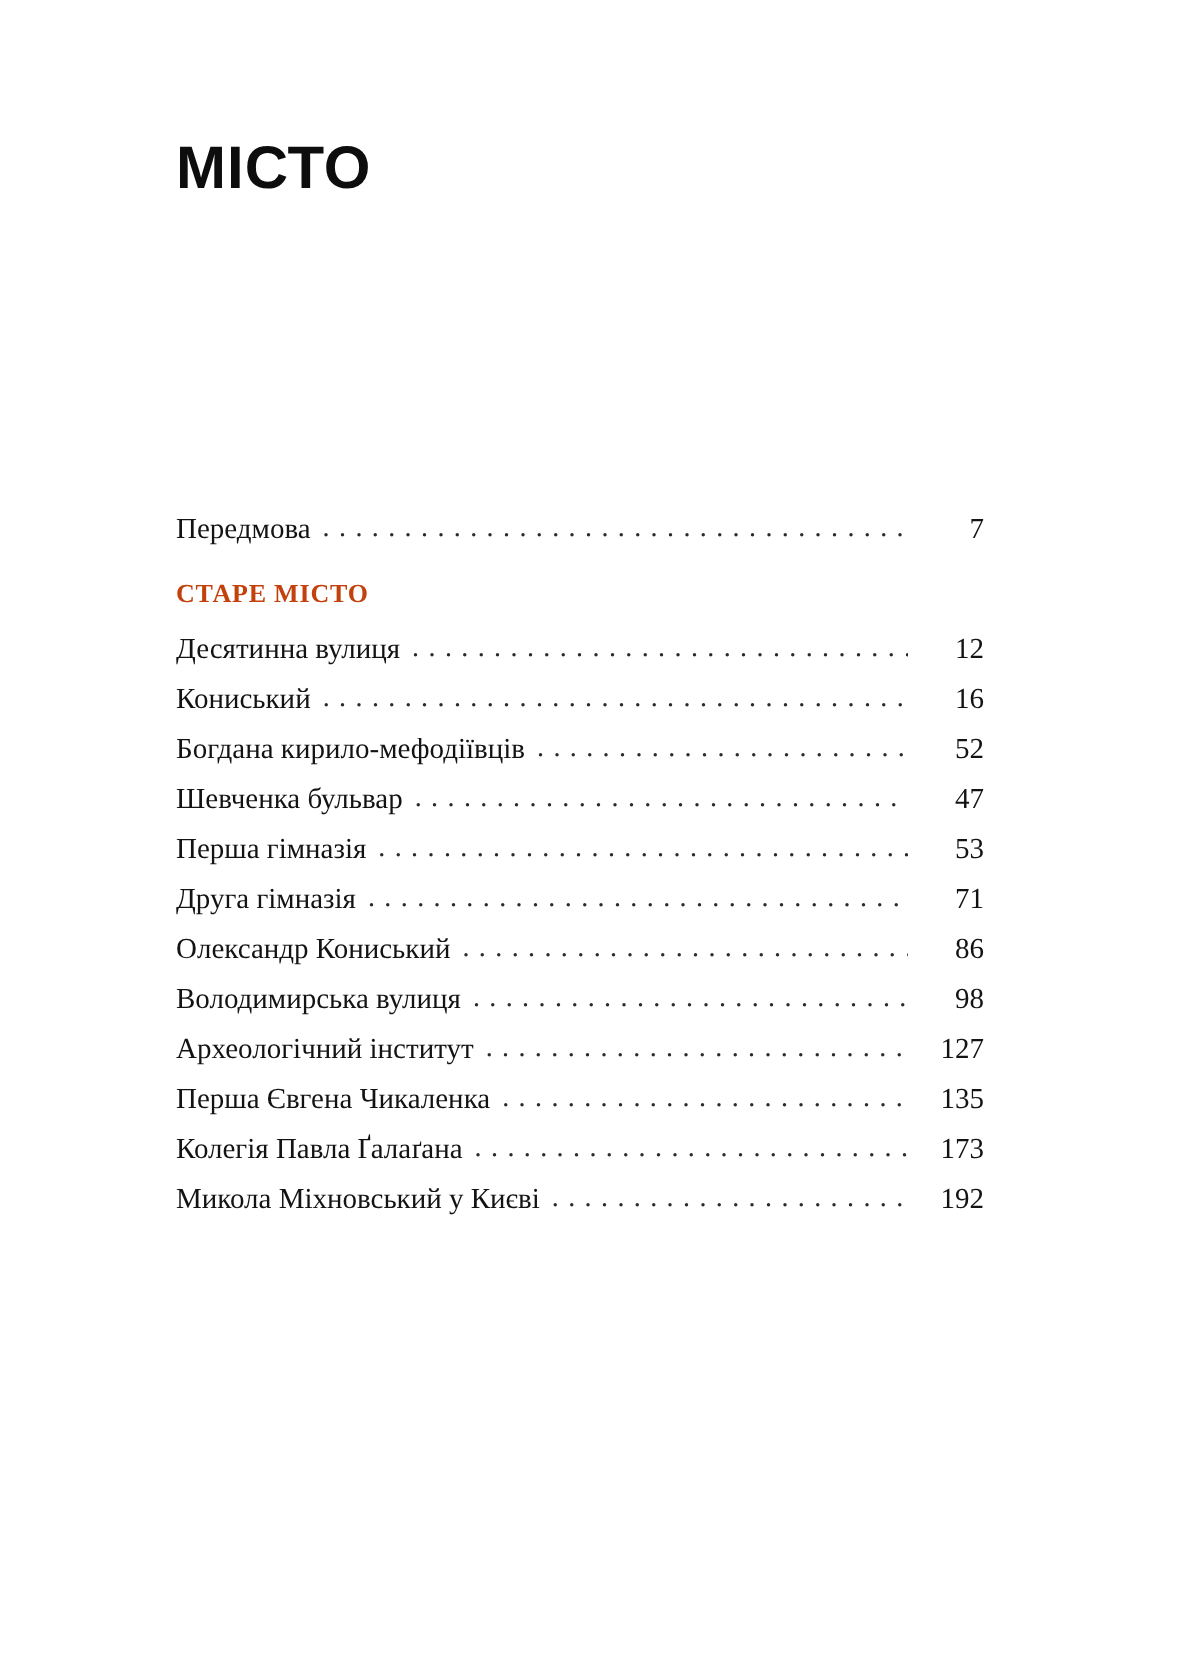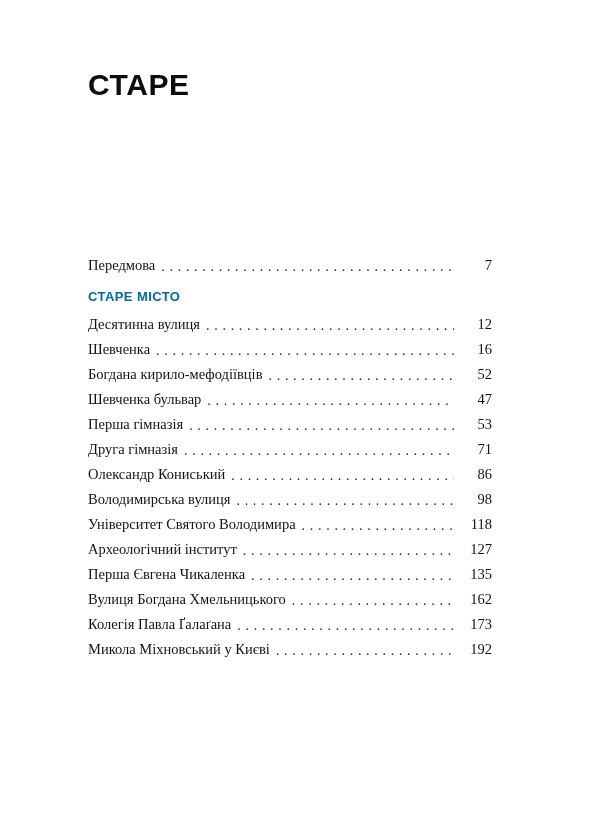--- a/index.html
+++ b/index.html
@@ -31,21 +31,21 @@
     color: #0d0d0d;
   }
   .toc {
     position: absolute;
     left: 88px;
     top: 258px;
     width: 404px;
   }
   .toc-entry {
     display: flex;
-    align-items: flex-end;
+    align-items: flex-start;
     font-size: 14.5px;
     line-height: 1.0;
     margin-bottom: 10.5px;
     color: #131313;
   }
   .toc-entry .label {
     white-space: nowrap;
     font-family: "Liberation Serif", serif;
   }
   .toc-entry .leader {
@@ -69,50 +69,50 @@
   }
   .toc-entry .page-num {
     flex: 0 0 auto;
     width: 34px;
     text-align: right;
     font-family: "Liberation Serif", serif;
     font-size: 14.5px;
     color: #131313;
   }
   .toc-section-heading {
-    font-family: Liberation Sans, sans-serif;
+    font-family: Liberation Serif, serif;
     font-weight: bold;
     font-size: 13px;
     letter-spacing: 0.4px;
-    color: #0369a1;
+    color: #c2410c;
     margin-top: 16px;
     margin-bottom: 13px;
   }
 </style>
 </head>
 <body>
 
 <div class="page">
 
-  <div class="page-title">СТАРЕ</div>
+  <div class="page-title">МІСТО</div>
 
   <div class="toc">
       <div class="toc-entry">
         <span class="label">Передмова</span>
         <span class="leader"></span>
         <span class="page-num">7</span>
       </div>
       <div class="toc-section-heading">СТАРЕ МІСТО</div>
       <div class="toc-entry">
         <span class="label">Десятинна вулиця</span>
         <span class="leader"></span>
         <span class="page-num">12</span>
       </div>
       <div class="toc-entry">
-        <span class="label">Шевченка</span>
+        <span class="label">Кониський</span>
         <span class="leader"></span>
         <span class="page-num">16</span>
       </div>
       <div class="toc-entry">
         <span class="label">Богдана кирило-мефодіївців</span>
         <span class="leader"></span>
         <span class="page-num">52</span>
       </div>
       <div class="toc-entry">
         <span class="label">Шевченка бульвар</span>
@@ -133,38 +133,28 @@
         <span class="label">Олександр Кониський</span>
         <span class="leader"></span>
         <span class="page-num">86</span>
       </div>
       <div class="toc-entry">
         <span class="label">Володимирська вулиця</span>
         <span class="leader"></span>
         <span class="page-num">98</span>
       </div>
       <div class="toc-entry">
-        <span class="label">Університет Святого Володимира</span>
-        <span class="leader"></span>
-        <span class="page-num">118</span>
-      </div>
-      <div class="toc-entry">
         <span class="label">Археологічний інститут</span>
         <span class="leader"></span>
         <span class="page-num">127</span>
       </div>
       <div class="toc-entry">
         <span class="label">Перша Євгена Чикаленка</span>
         <span class="leader"></span>
         <span class="page-num">135</span>
-      </div>
-      <div class="toc-entry">
-        <span class="label">Вулиця Богдана Хмельницького</span>
-        <span class="leader"></span>
-        <span class="page-num">162</span>
       </div>
       <div class="toc-entry">
         <span class="label">Колегія Павла Ґалаґана</span>
         <span class="leader"></span>
         <span class="page-num">173</span>
       </div>
       <div class="toc-entry">
         <span class="label">Микола Міхновський у Києві</span>
         <span class="leader"></span>
         <span class="page-num">192</span>

